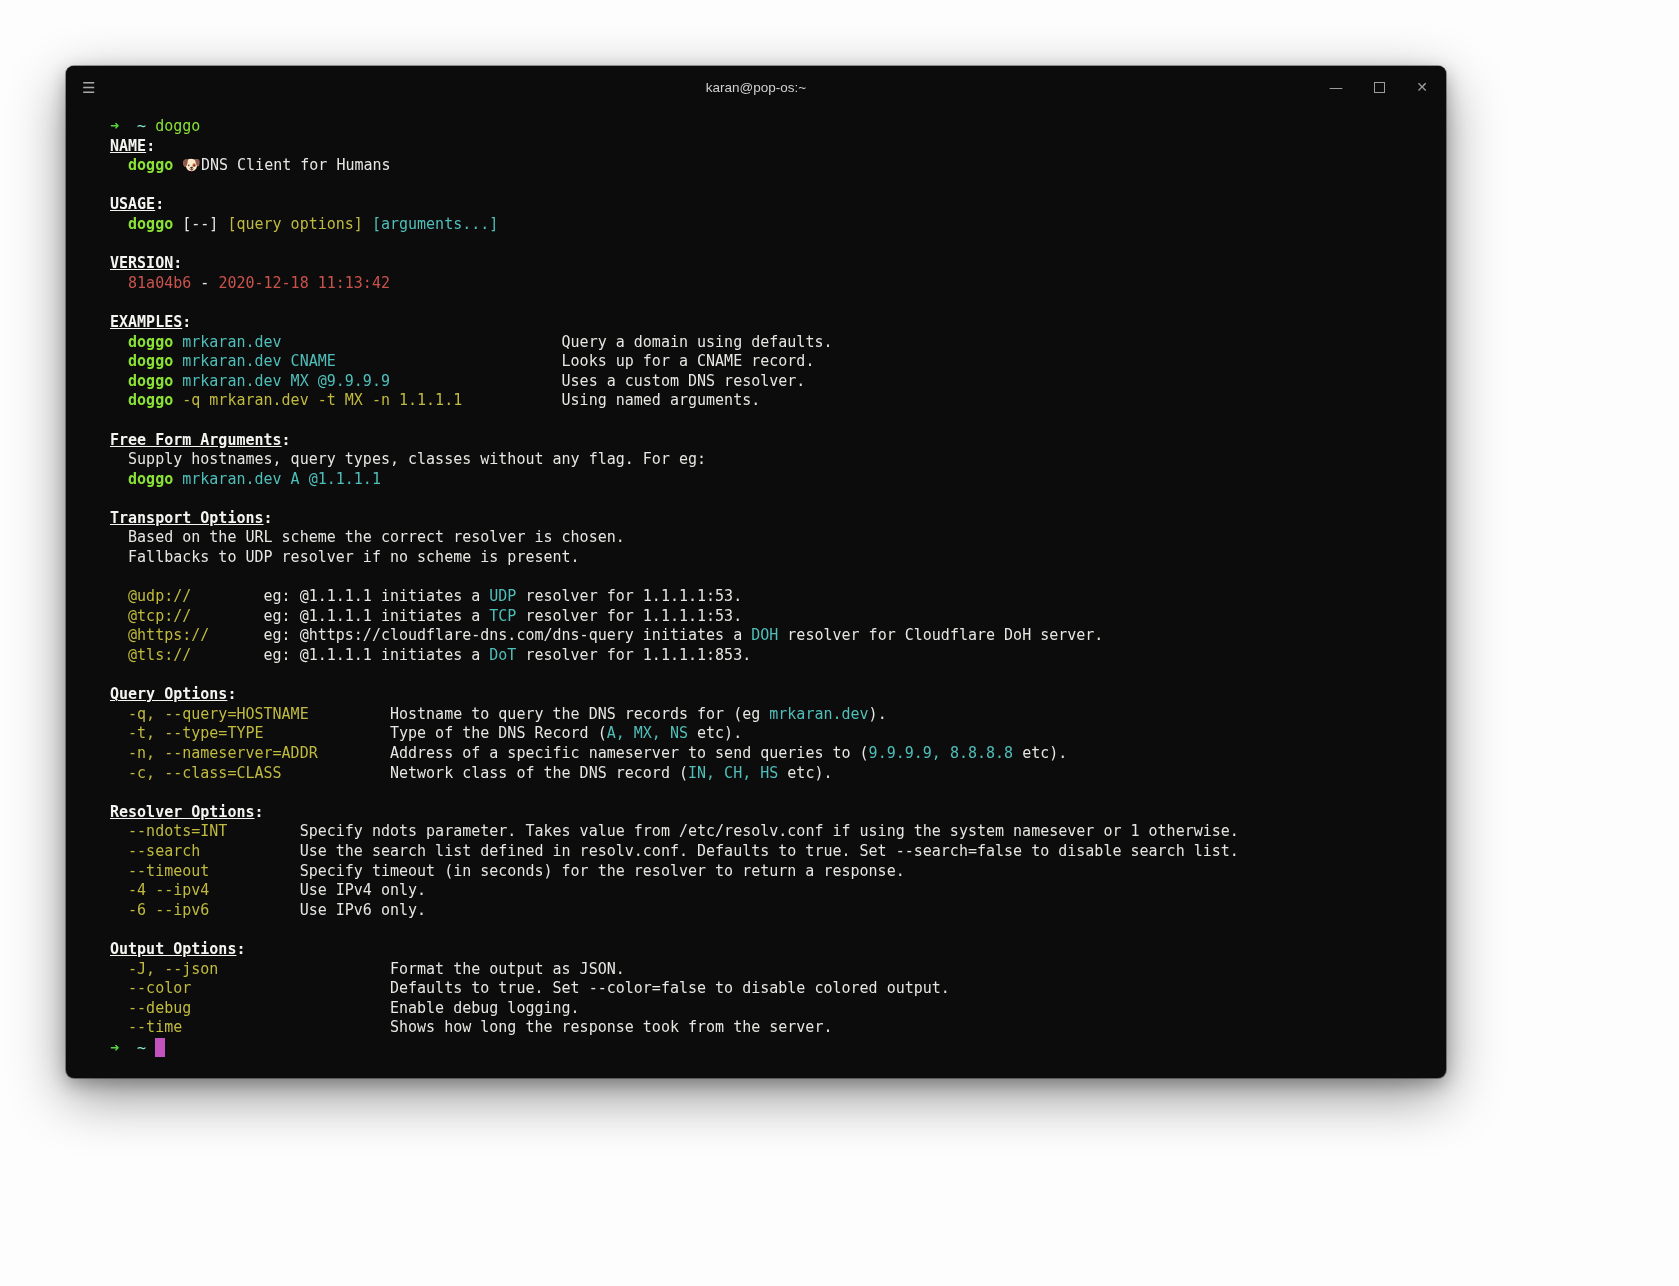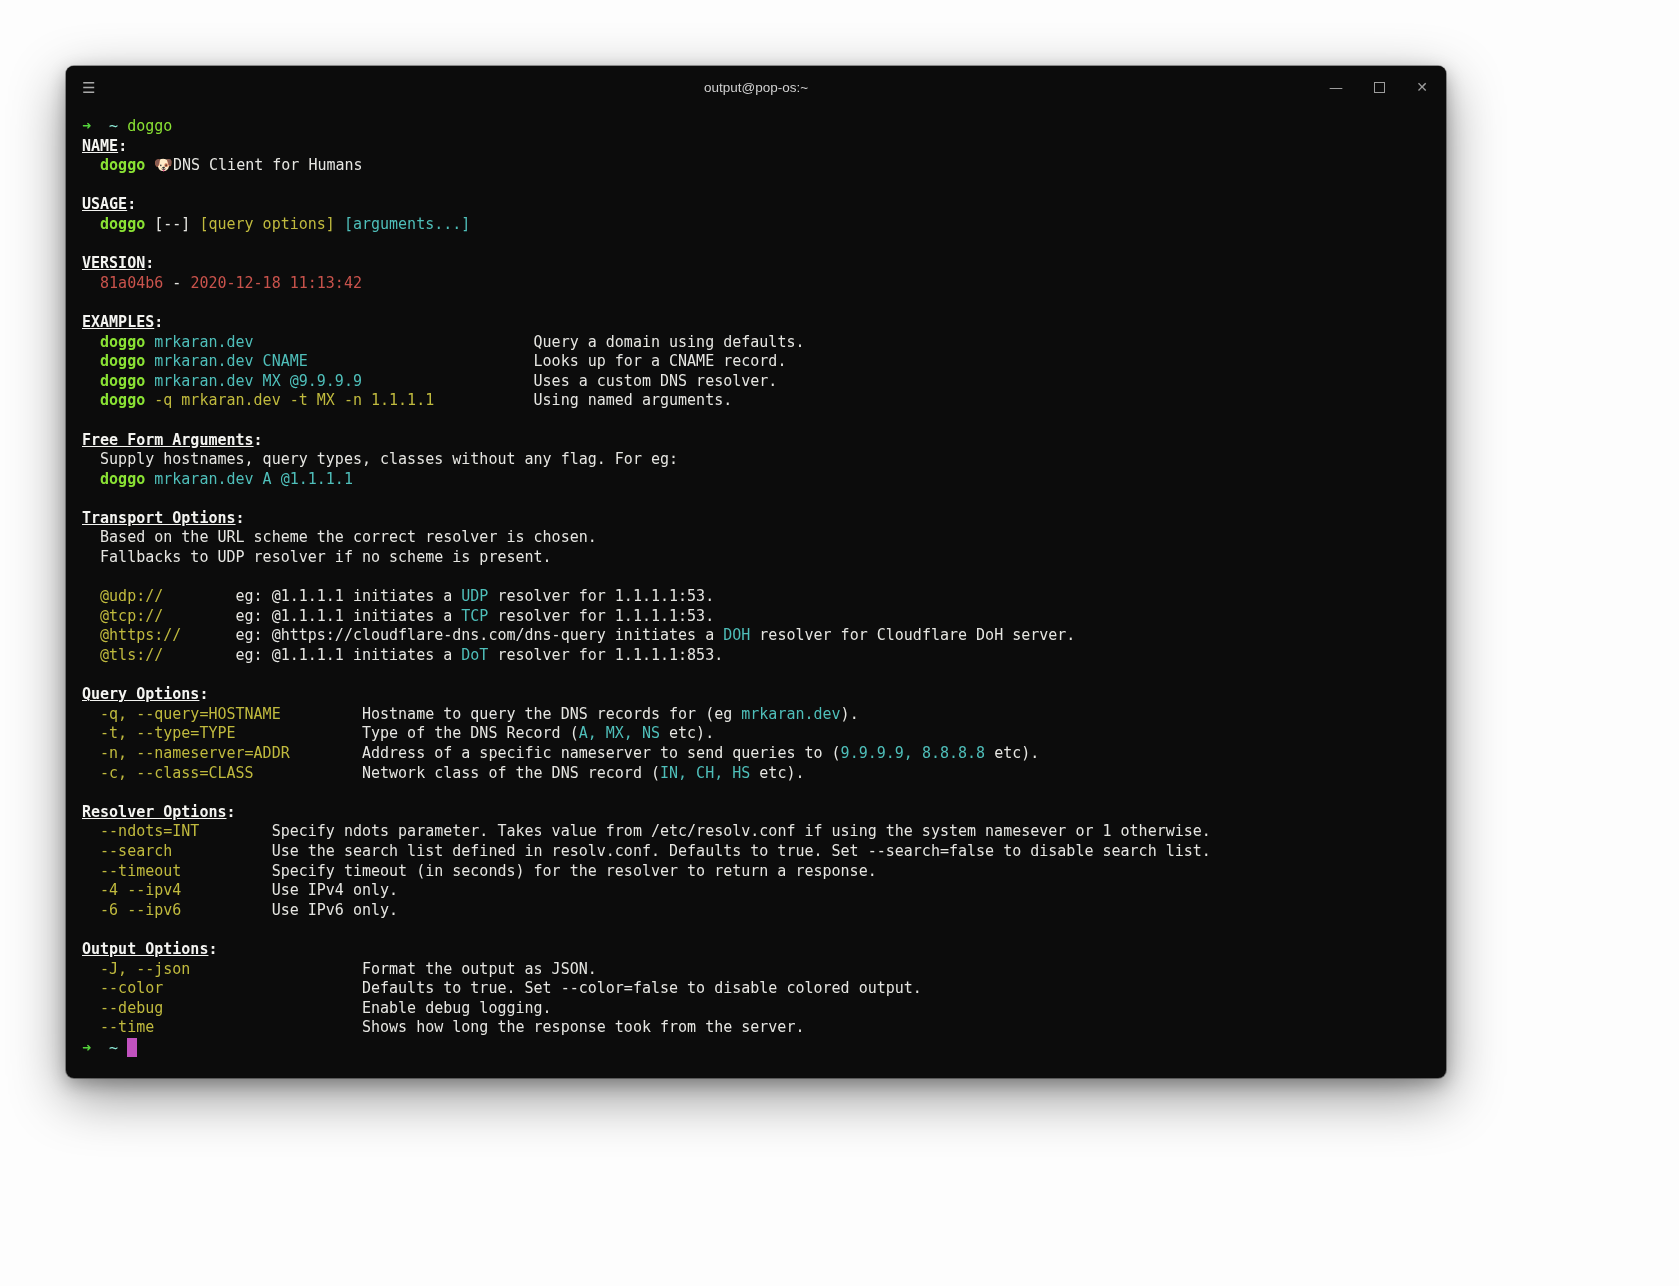--- a/index.html
+++ b/index.html
@@ -20,33 +20,33 @@
     color: #d0d0d0; font-family: "Liberation Sans", sans-serif; font-size: 13.5px;
     pointer-events: none;
   }
   .menu-btn { color: #a9a9a9; font-size: 15px; line-height: 1; cursor: pointer; z-index: 2; background:none; border:none; }
   .win-controls { display: flex; align-items: center; gap: 27px; z-index: 2; }
   .win-btn { color: #9d9d9d; background: none; border: none; cursor: pointer;
     font-family: "DejaVu Sans", sans-serif; font-size: 14px; line-height: 1;
     display: flex; align-items: center; justify-content: center; width: 16px; height: 16px; }
   .max-box { width: 11px; height: 11px; border: 1.5px solid #9d9d9d; display: inline-block; }
   .terminal {
-    padding: 9px 16px 0 16px; font-size: 15px; line-height: 19.6px; color: #e6e6e2;
+    padding: 9px 16px 0 16px; font-size: 15px; line-height: 19.6px; color: #e6e6e2; margin-left: 28px;
   }
   .tline { white-space: pre; min-height: 19.6px; }
   .tline span { white-space: pre; }
   .cursor { display: inline-block; width: 10px; height: 19px; vertical-align: text-bottom; }
 </style>
 </head>
 <body>
 
 <div class="window">
   <div class="titlebar">
     <button class="menu-btn">☰</button>
-    <div class="titlebar-title">output@pop-os:~</div>
+    <div class="titlebar-title">karan@pop-os:~</div>
     <div class="win-controls">
       <button class="win-btn">—</button>
       <button class="win-btn">
           <span class="max-box"></span>
         </button>
       <button class="win-btn">✕</button>
     </div>
   </div>
   <pre class="terminal" id="terminal"><div class="tline"><span style="color: rgb(85, 212, 60); font-weight: bold;">➜</span><span style="color: rgb(230, 230, 226);">  </span><span style="color: rgb(140, 232, 213);">~</span><span style="color: rgb(230, 230, 226);"> </span><span style="color: rgb(138, 226, 52);">doggo</span></div><div class="tline"><span style="color: rgb(244, 244, 241); font-weight: bold; text-decoration: underline;">NAME</span><span style="color: rgb(244, 244, 241); font-weight: bold;">:</span></div><div class="tline"><span style="color: rgb(230, 230, 226);">  </span><span style="color: rgb(138, 226, 52); font-weight: bold;">doggo</span><span style="color: rgb(230, 230, 226);"> </span><span style="color: rgb(230, 230, 226);">🐶</span><span style="color: rgb(230, 230, 226);">DNS Client for Humans</span></div><div class="tline"></div><div class="tline"><span style="color: rgb(244, 244, 241); font-weight: bold; text-decoration: underline;">USAGE</span><span style="color: rgb(244, 244, 241); font-weight: bold;">:</span></div><div class="tline"><span style="color: rgb(230, 230, 226);">  </span><span style="color: rgb(138, 226, 52); font-weight: bold;">doggo</span><span style="color: rgb(230, 230, 226);"> [--] </span><span style="color: rgb(192, 186, 62);">[query options]</span><span style="color: rgb(230, 230, 226);"> </span><span style="color: rgb(79, 191, 186);">[arguments...]</span></div><div class="tline"></div><div class="tline"><span style="color: rgb(244, 244, 241); font-weight: bold; text-decoration: underline;">VERSION</span><span style="color: rgb(244, 244, 241); font-weight: bold;">:</span></div><div class="tline"><span style="color: rgb(230, 230, 226);">  </span><span style="color: rgb(201, 83, 76);">81a04b6</span><span style="color: rgb(230, 230, 226);"> - </span><span style="color: rgb(201, 83, 76);">2020-12-18 11:13:42</span></div><div class="tline"></div><div class="tline"><span style="color: rgb(244, 244, 241); font-weight: bold; text-decoration: underline;">EXAMPLES</span><span style="color: rgb(244, 244, 241); font-weight: bold;">:</span></div><div class="tline"><span style="color: rgb(230, 230, 226);">  </span><span style="color: rgb(138, 226, 52); font-weight: bold;">doggo</span><span style="color: rgb(79, 191, 186);"> mrkaran.dev</span><span style="color: rgb(230, 230, 226);">                               Query a domain using defaults.</span></div><div class="tline"><span style="color: rgb(230, 230, 226);">  </span><span style="color: rgb(138, 226, 52); font-weight: bold;">doggo</span><span style="color: rgb(79, 191, 186);"> mrkaran.dev CNAME</span><span style="color: rgb(230, 230, 226);">                         Looks up for a CNAME record.</span></div><div class="tline"><span style="color: rgb(230, 230, 226);">  </span><span style="color: rgb(138, 226, 52); font-weight: bold;">doggo</span><span style="color: rgb(79, 191, 186);"> mrkaran.dev MX @9.9.9.9</span><span style="color: rgb(230, 230, 226);">                   Uses a custom DNS resolver.</span></div><div class="tline"><span style="color: rgb(230, 230, 226);">  </span><span style="color: rgb(138, 226, 52); font-weight: bold;">doggo</span><span style="color: rgb(192, 186, 62);"> -q mrkaran.dev -t MX -n 1.1.1.1</span><span style="color: rgb(230, 230, 226);">           Using named arguments.</span></div><div class="tline"></div><div class="tline"><span style="color: rgb(244, 244, 241); font-weight: bold; text-decoration: underline;">Free Form Arguments</span><span style="color: rgb(244, 244, 241); font-weight: bold;">:</span></div><div class="tline"><span style="color: rgb(230, 230, 226);">  Supply hostnames, query types, classes without any flag. For eg:</span></div><div class="tline"><span style="color: rgb(230, 230, 226);">  </span><span style="color: rgb(138, 226, 52); font-weight: bold;">doggo</span><span style="color: rgb(79, 191, 186);"> mrkaran.dev A @1.1.1.1</span></div><div class="tline"></div><div class="tline"><span style="color: rgb(244, 244, 241); font-weight: bold; text-decoration: underline;">Transport Options</span><span style="color: rgb(244, 244, 241); font-weight: bold;">:</span></div><div class="tline"><span style="color: rgb(230, 230, 226);">  Based on the URL scheme the correct resolver is chosen.</span></div><div class="tline"><span style="color: rgb(230, 230, 226);">  Fallbacks to UDP resolver if no scheme is present.</span></div><div class="tline"></div><div class="tline"><span style="color: rgb(230, 230, 226);">  </span><span style="color: rgb(192, 186, 62);">@udp://</span><span style="color: rgb(230, 230, 226);">        eg: @1.1.1.1 initiates a </span><span style="color: rgb(79, 191, 186);">UDP</span><span style="color: rgb(230, 230, 226);"> resolver for 1.1.1.1:53.</span></div><div class="tline"><span style="color: rgb(230, 230, 226);">  </span><span style="color: rgb(192, 186, 62);">@tcp://</span><span style="color: rgb(230, 230, 226);">        eg: @1.1.1.1 initiates a </span><span style="color: rgb(79, 191, 186);">TCP</span><span style="color: rgb(230, 230, 226);"> resolver for 1.1.1.1:53.</span></div><div class="tline"><span style="color: rgb(230, 230, 226);">  </span><span style="color: rgb(192, 186, 62);">@https://</span><span style="color: rgb(230, 230, 226);">      eg: @https://cloudflare-dns.com/dns-query initiates a </span><span style="color: rgb(79, 191, 186);">DOH</span><span style="color: rgb(230, 230, 226);"> resolver for Cloudflare DoH server.</span></div><div class="tline"><span style="color: rgb(230, 230, 226);">  </span><span style="color: rgb(192, 186, 62);">@tls://</span><span style="color: rgb(230, 230, 226);">        eg: @1.1.1.1 initiates a </span><span style="color: rgb(79, 191, 186);">DoT</span><span style="color: rgb(230, 230, 226);"> resolver for 1.1.1.1:853.</span></div><div class="tline"></div><div class="tline"><span style="color: rgb(244, 244, 241); font-weight: bold; text-decoration: underline;">Query Options</span><span style="color: rgb(244, 244, 241); font-weight: bold;">:</span></div><div class="tline"><span style="color: rgb(230, 230, 226);">  </span><span style="color: rgb(192, 186, 62);">-q, --query=HOSTNAME</span><span style="color: rgb(230, 230, 226);">         Hostname to query the DNS records for (eg </span><span style="color: rgb(79, 191, 186);">mrkaran.dev</span><span style="color: rgb(230, 230, 226);">).</span></div><div class="tline"><span style="color: rgb(230, 230, 226);">  </span><span style="color: rgb(192, 186, 62);">-t, --type=TYPE</span><span style="color: rgb(230, 230, 226);">              Type of the DNS Record (</span><span style="color: rgb(79, 191, 186);">A, MX, NS</span><span style="color: rgb(230, 230, 226);"> etc).</span></div><div class="tline"><span style="color: rgb(230, 230, 226);">  </span><span style="color: rgb(192, 186, 62);">-n, --nameserver=ADDR</span><span style="color: rgb(230, 230, 226);">        Address of a specific nameserver to send queries to (</span><span style="color: rgb(79, 191, 186);">9.9.9.9, 8.8.8.8</span><span style="color: rgb(230, 230, 226);"> etc).</span></div><div class="tline"><span style="color: rgb(230, 230, 226);">  </span><span style="color: rgb(192, 186, 62);">-c, --class=CLASS</span><span style="color: rgb(230, 230, 226);">            Network class of the DNS record (</span><span style="color: rgb(79, 191, 186);">IN, CH, HS</span><span style="color: rgb(230, 230, 226);"> etc).</span></div><div class="tline"></div><div class="tline"><span style="color: rgb(244, 244, 241); font-weight: bold; text-decoration: underline;">Resolver Options</span><span style="color: rgb(244, 244, 241); font-weight: bold;">:</span></div><div class="tline"><span style="color: rgb(230, 230, 226);">  </span><span style="color: rgb(192, 186, 62);">--ndots=INT</span><span style="color: rgb(230, 230, 226);">        Specify ndots parameter. Takes value from /etc/resolv.conf if using the system namesever or 1 otherwise.</span></div><div class="tline"><span style="color: rgb(230, 230, 226);">  </span><span style="color: rgb(192, 186, 62);">--search</span><span style="color: rgb(230, 230, 226);">           Use the search list defined in resolv.conf. Defaults to true. Set --search=false to disable search list.</span></div><div class="tline"><span style="color: rgb(230, 230, 226);">  </span><span style="color: rgb(192, 186, 62);">--timeout</span><span style="color: rgb(230, 230, 226);">          Specify timeout (in seconds) for the resolver to return a response.</span></div><div class="tline"><span style="color: rgb(230, 230, 226);">  </span><span style="color: rgb(192, 186, 62);">-4 --ipv4</span><span style="color: rgb(230, 230, 226);">          Use IPv4 only.</span></div><div class="tline"><span style="color: rgb(230, 230, 226);">  </span><span style="color: rgb(192, 186, 62);">-6 --ipv6</span><span style="color: rgb(230, 230, 226);">          Use IPv6 only.</span></div><div class="tline"></div><div class="tline"><span style="color: rgb(244, 244, 241); font-weight: bold; text-decoration: underline;">Output Options</span><span style="color: rgb(244, 244, 241); font-weight: bold;">:</span></div><div class="tline"><span style="color: rgb(230, 230, 226);">  </span><span style="color: rgb(192, 186, 62);">-J, --json</span><span style="color: rgb(230, 230, 226);">                   Format the output as JSON.</span></div><div class="tline"><span style="color: rgb(230, 230, 226);">  </span><span style="color: rgb(192, 186, 62);">--color</span><span style="color: rgb(230, 230, 226);">                      Defaults to true. Set --color=false to disable colored output.</span></div><div class="tline"><span style="color: rgb(230, 230, 226);">  </span><span style="color: rgb(192, 186, 62);">--debug</span><span style="color: rgb(230, 230, 226);">                      Enable debug logging.</span></div><div class="tline"><span style="color: rgb(230, 230, 226);">  </span><span style="color: rgb(192, 186, 62);">--time</span><span style="color: rgb(230, 230, 226);">                       Shows how long the response took from the server.</span></div><div class="tline"><span style="color: rgb(85, 212, 60); font-weight: bold;">➜</span><span style="color: rgb(230, 230, 226);">  </span><span style="color: rgb(140, 232, 213);">~</span><span style="color: rgb(230, 230, 226);"> </span><span class="cursor" style="background: rgb(193, 82, 191);"> </span></div></pre>
 </div>

